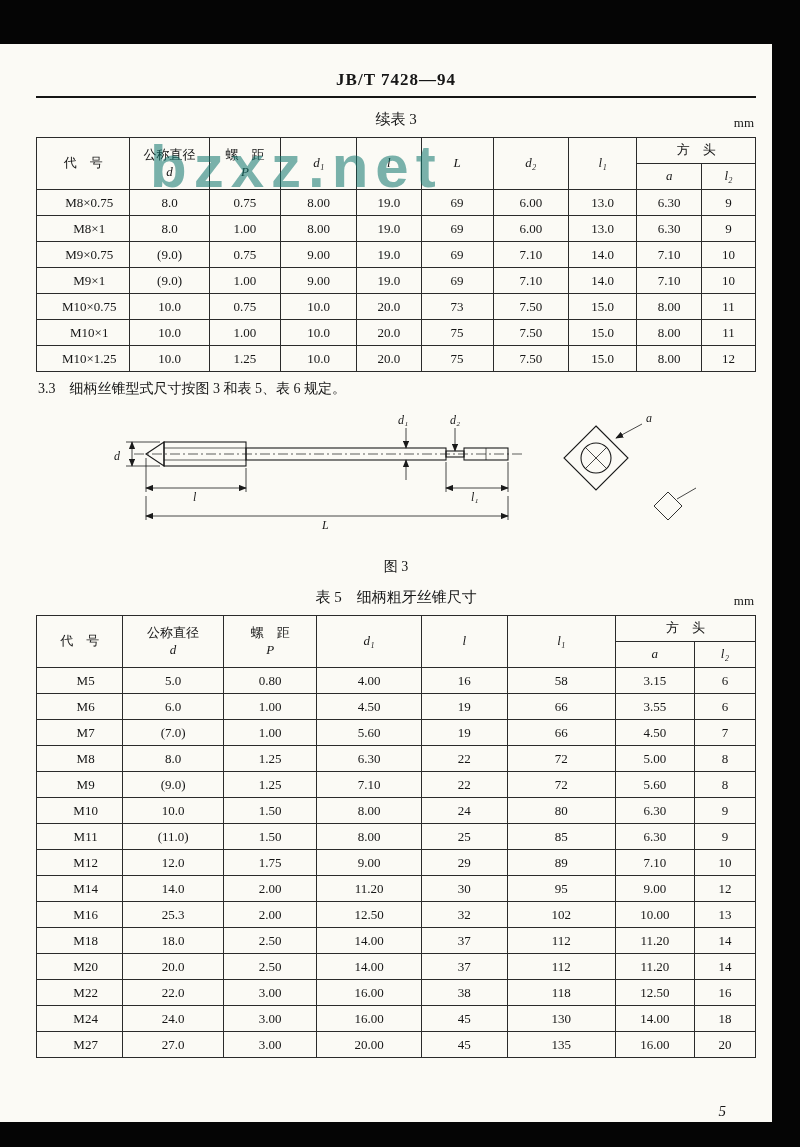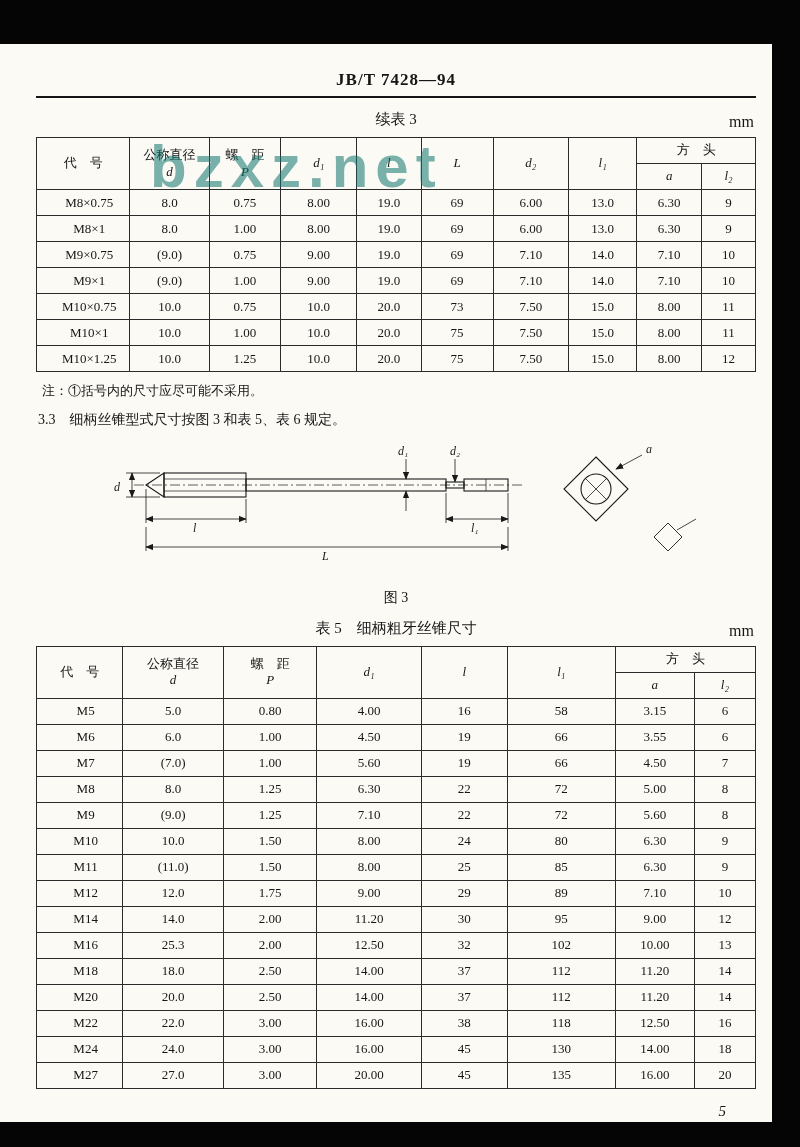--- a/index.html
+++ b/index.html
@@ -15,21 +15,21 @@
     position:absolute; left:0; top:44px;
     width:772px; height:1078px;
     background:#fbfaf5;
   }
   .content { position:relative; height:100%; padding:18px 16px 11px 36px; }
 
   .std-header { text-align:center; font-weight:bold; font-size:17px; letter-spacing:1px; margin-top:8px; }
   .header-rule { border-bottom:2px solid #151515; margin-top:6px; }
 
   .table-caption { position:relative; text-align:center; font-size:15px; margin:12px 0 5px; height:22px; }
-  .table-caption .unit { position:absolute; right:2px; bottom:1px; font-size:16px; font-style:normal; }
+  .table-caption .unit { position:absolute; right:2px; bottom:1px; font-size:13px; font-style:normal; }
 
   table { width:100%; border-collapse:collapse; table-layout:fixed; font-size:13px; }
   th,td { border:1px solid #2b2b2b; text-align:center; padding:2px 2px; font-weight:normal; height:26px; }
   thead th { line-height:1.25; }
   .sym { font-style:italic; font-family:"Liberation Serif",serif; }
   td.code-cell { text-align:center; padding-left:14px; }
 
   .notes { font-size:13px; line-height:1.75; margin:8px 0 8px 6px; }
   .notes .note2 { padding-left:30px; }
 
@@ -182,21 +182,20 @@
             <td>75</td>
             <td>7.50</td>
             <td>15.0</td>
             <td>8.00</td>
             <td>12</td>
           </tr>
         </tbody>
     </table>
 
     <div class="notes">
-      <div>注：①括号内的尺寸应尽可能不采用。</div>
     </div>
 
     <div class="section">3.3　细柄丝锥型式尺寸按图 3 和表 5、表 6 规定。</div>
 
     <div class="figure-wrap">
       <svg class="fig" width="640" height="150" viewBox="0 0 640 150">
         <defs>
           <marker id="arr" markerWidth="10" markerHeight="8" refX="9" refY="4" orient="auto-start-reverse">
             <path d="M0,0 L10,4 L0,8 Z" fill="#1a1a1a"></path>
           </marker>

